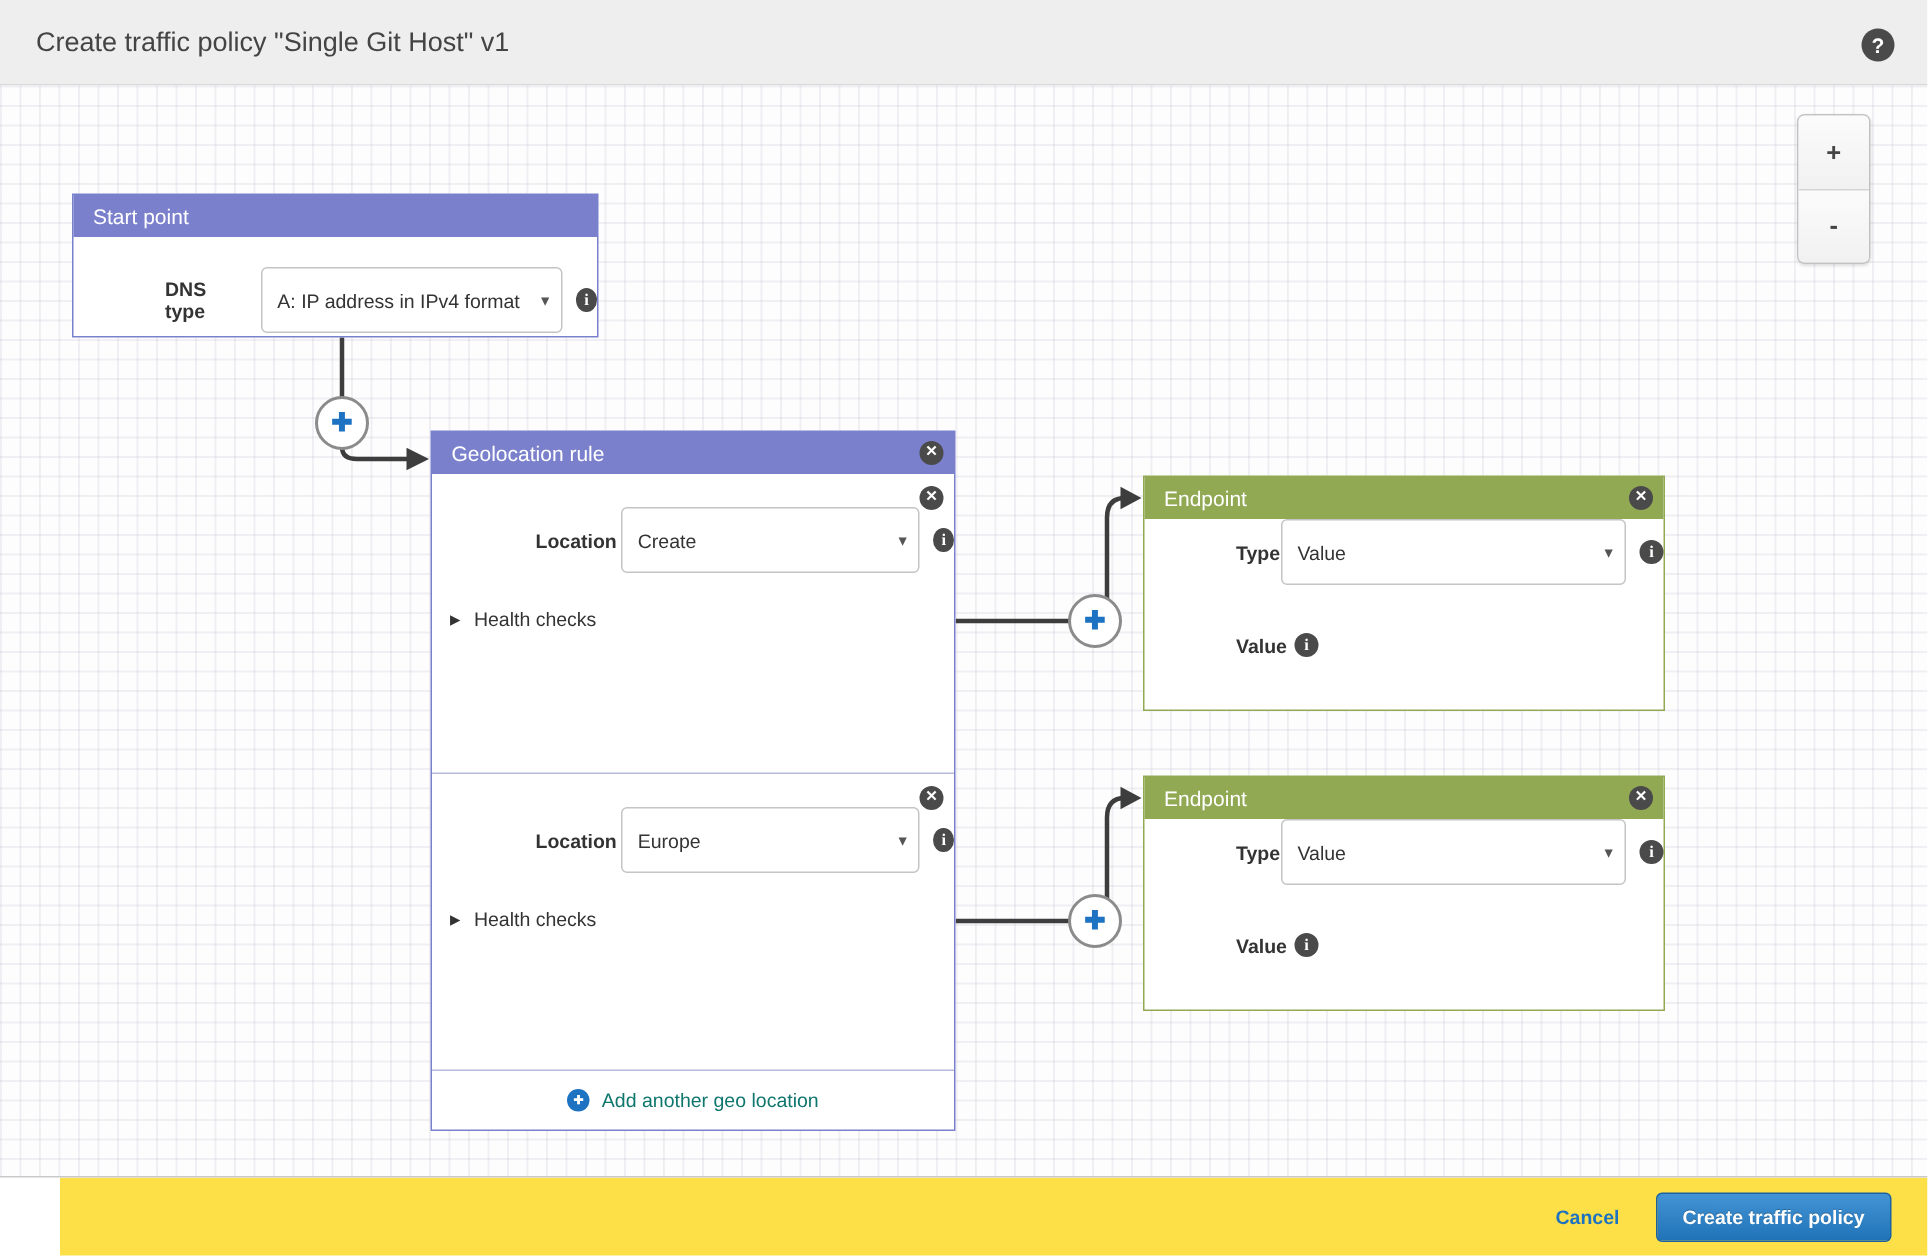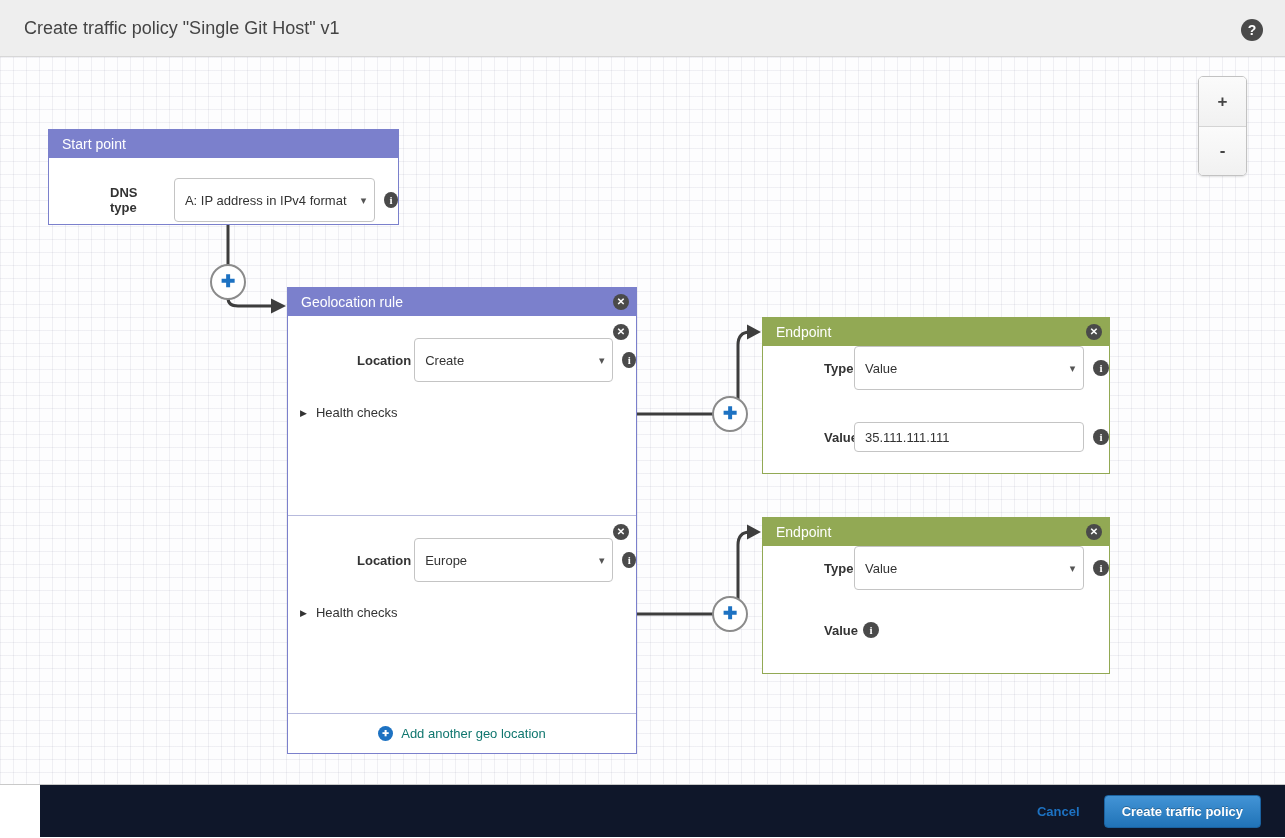--- a/index.html
+++ b/index.html
@@ -86,21 +86,21 @@
 
   
   .plus-circle { position:absolute; width:36px; height:36px; border-radius:50%; background:#fff;
             border:2px solid #8b8b8b; color:#1d72c2; font-size:17px; font-weight:bold; text-align:center;
             line-height:32px; cursor:pointer; }
   #plus-0 { left:210px; top:207px; }
   #plus-1 { left:712px; top:339px; }
   #plus-2 { left:712px; top:539px; }
 
   
-  .footer { height:52px; background:#0f172a; display:flex; align-items:center; justify-content:flex-end;
+  .footer { height:52px; background:#fde047; display:flex; align-items:center; justify-content:flex-end;
             padding-right:24px;margin-left:40px; }
   .cancel-link { font-size:13px; font-weight:bold; color:#1d72c2; cursor:pointer; margin-right:24px; }
   .create-btn { font-size:13px; font-weight:bold; color:#fff; background:linear-gradient(#4394d6,#2073b7);
             border:1px solid #1a62a0; border-radius:4px; padding:8px 17px; cursor:pointer;
             text-shadow:0 -1px 0 rgba(0,0,0,.25); }
 </style>
 </head>
 <body>
 
 <div class="topbar">
@@ -195,21 +195,20 @@
     <div class="field-row ep-row">
       <span class="field-label ep-label">Type</span>
       <div class="select">
         <span>Value</span>
         <span class="caret">▾</span>
       </div>
       <span class="circle-icon info-icon">i</span>
     </div>
     <div class="field-row ep-row">
       <span class="field-label ep-label">Value</span>
-      <input class="text-input" value="35.111.111.111" style="">
       <span class="circle-icon info-icon">i</span>
     </div>
   </div>
 
   <div class="node green endpoint" id="endpoint-1">
     <div class="node-header">
       <span>Endpoint</span>
       <span class="circle-icon close-hdr">✕</span>
     </div>
     <div class="field-row ep-row">

